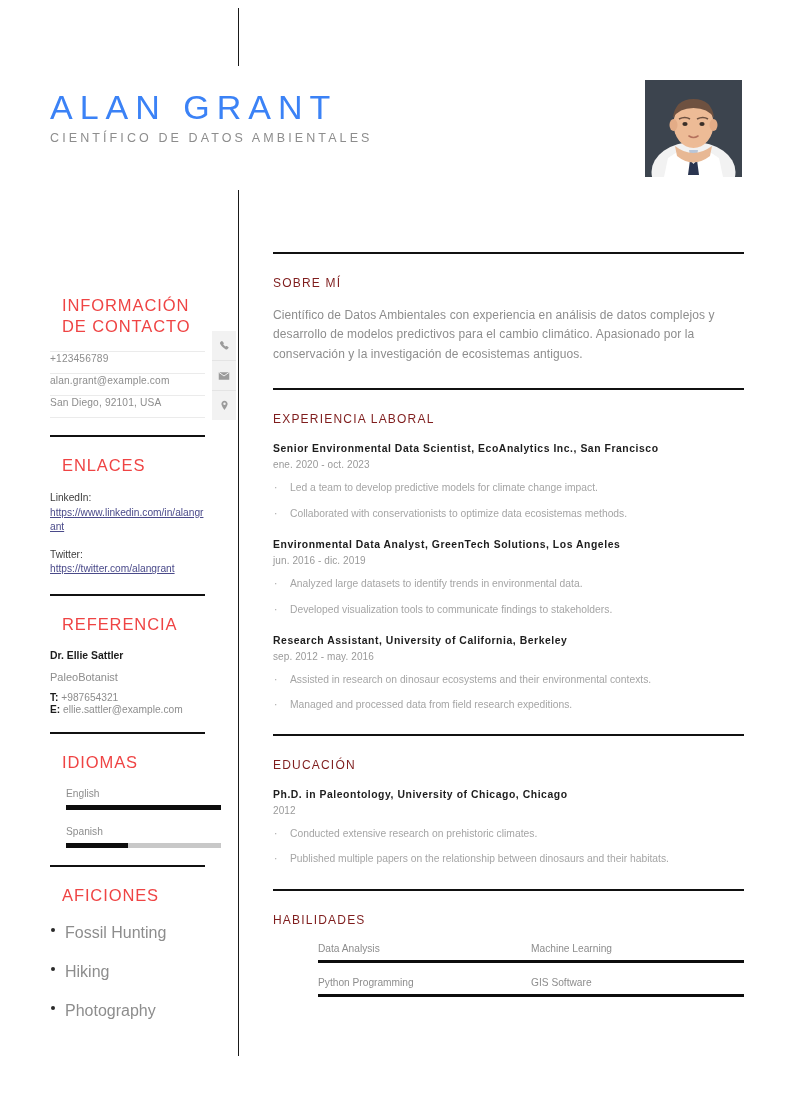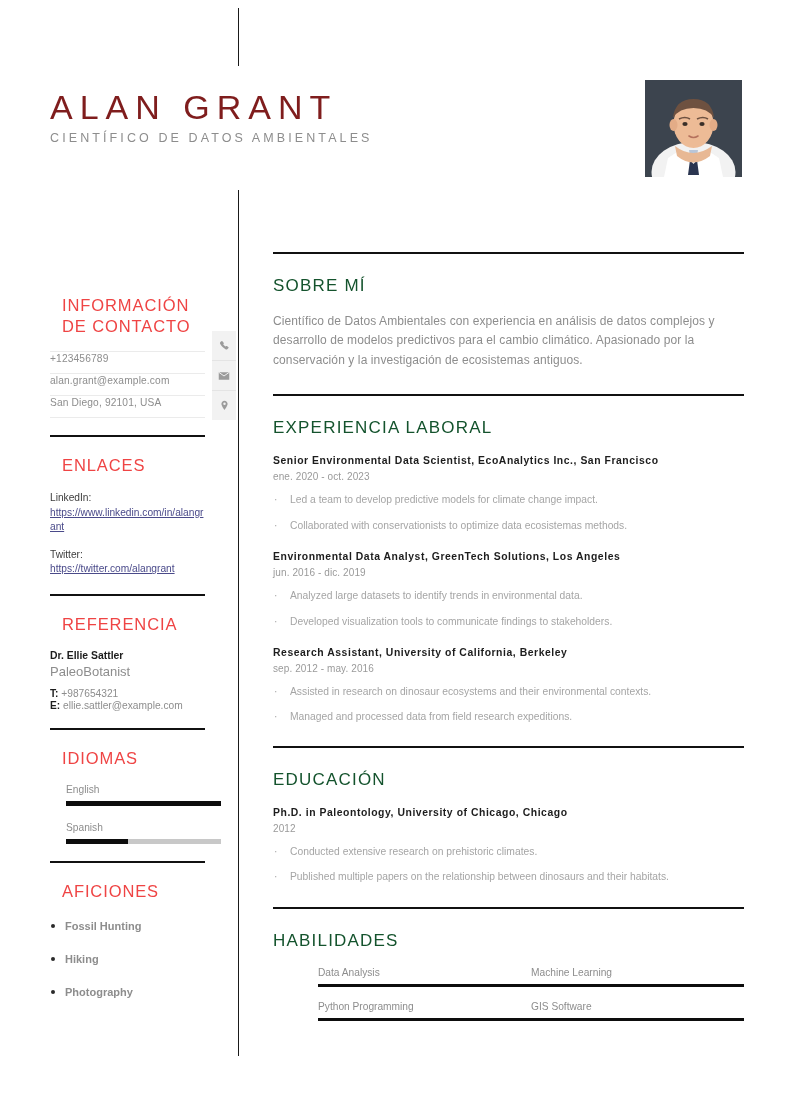--- a/index.html
+++ b/index.html
@@ -37,21 +37,21 @@
   .header {
     position: absolute;
     left: 50px;
     top: 88px;
     width: 560px;
   }
   .name {
     font-size: 34px;
     font-weight: 400;
     letter-spacing: 7px;
-    color: #7f1d1d;
+    color: #3b82f6;
     margin: 0;
     line-height: 1.15;
     white-space: nowrap;
   }
   .subtitle {
     font-size: 12.5px;
     letter-spacing: 3.1px;
     color: #8d8d8d;
     margin-top: 4px;
   }
@@ -119,59 +119,58 @@
   .link-block { font-size: 10.2px; line-height: 1.42; margin-bottom: 13px; }
   .link-label { color: #3d3d3d; }
   .link-url {
     color: #4a4a8a;
     text-decoration: underline;
     word-break: break-all;
     display: block;
   }
 
   .ref-name { font-size: 10.4px; font-weight: bold; color: #1d1d1d; }
-  .ref-role { font-size: 13px; color: #8d8d8d; margin-top: 3px; }
+  .ref-role { font-size: 11px; color: #8d8d8d; margin-top: 10px; }
   .ref-line { font-size: 10.2px; color: #8d8d8d; margin-top: 9px; }
   .ref-line:last-child { margin-top: 1px; }
   .ref-key { color: #1d1d1d; font-weight: bold; }
 
   .lang-item { margin-bottom: 16px; margin-left: 16px; }
   .lang-name { font-size: 10.2px; color: #8d8d8d; margin-bottom: 6px; }
   .bar-track { height: 5px; background: #c8c8c8; width: 155px; }
   .bar-fill  { height: 5px; background: #0d0d0d; }
 
   .hobby {
-    font-size: 11px;
+    font-size: 16px;
     color: #8d8d8d;
     margin-bottom: 21px;
     position: relative;
     padding-left: 15px;
-    font-weight: bold;
   }
   .hobby .dot {
     position: absolute;
     left: 1px; top: 4px;
     width: 4px; height: 4px;
     border-radius: 50%;
     background: #2a2a2a;
   }
 
   
   .main {
     position: absolute;
     left: 273px;
     top: 252px;
     width: 471px;
   }
   .hr-main { height: 2px; background: #111111; width: 471px; }
   .main-h {
-    font-size: 17px;
+    font-size: 12px;
     font-weight: 400;
     letter-spacing: 1.2px;
-    color: #14532d;
+    color: #7f1d1d;
     margin: 22px 0 16px 0;
   }
   .body-text {
     font-size: 12px;
     line-height: 1.62;
     color: #8d8d8d;
     letter-spacing: 0.1px;
   }
   .entry { margin-bottom: 17px; }
   .entry-title {

